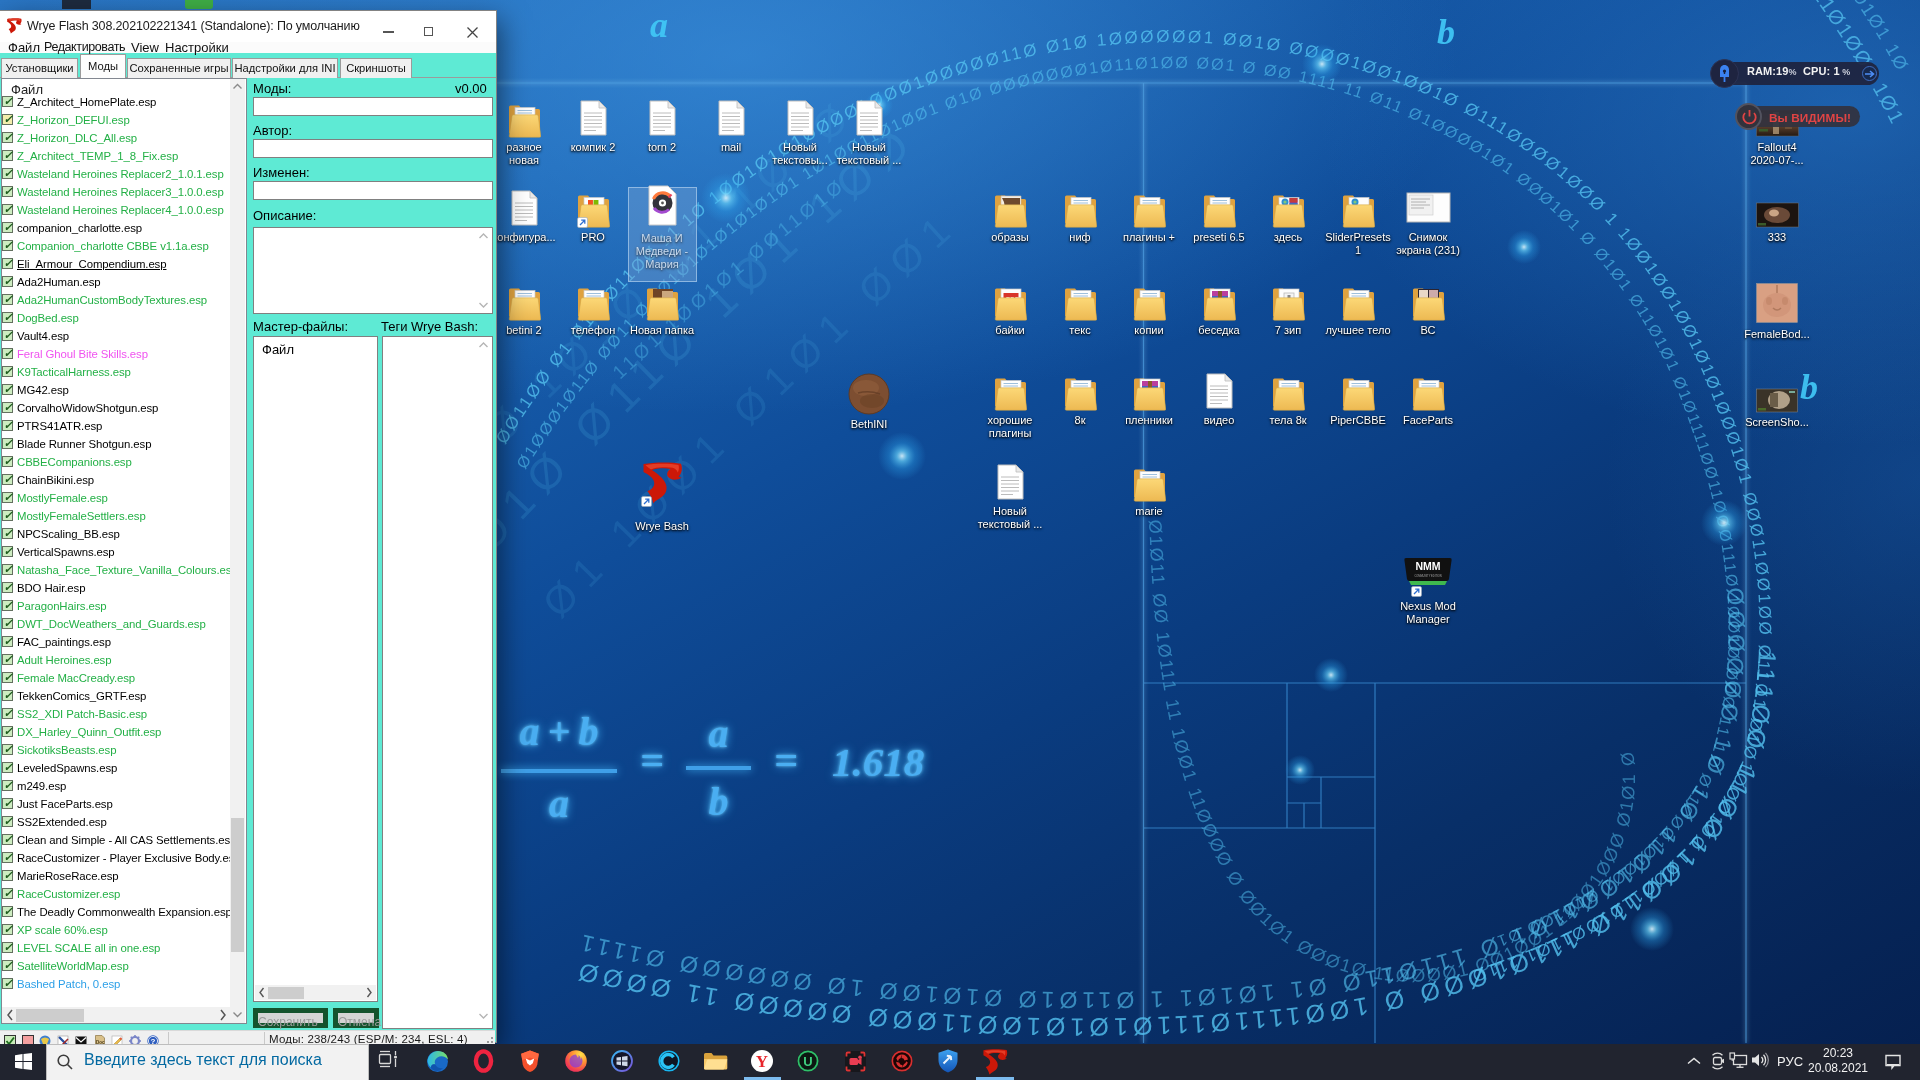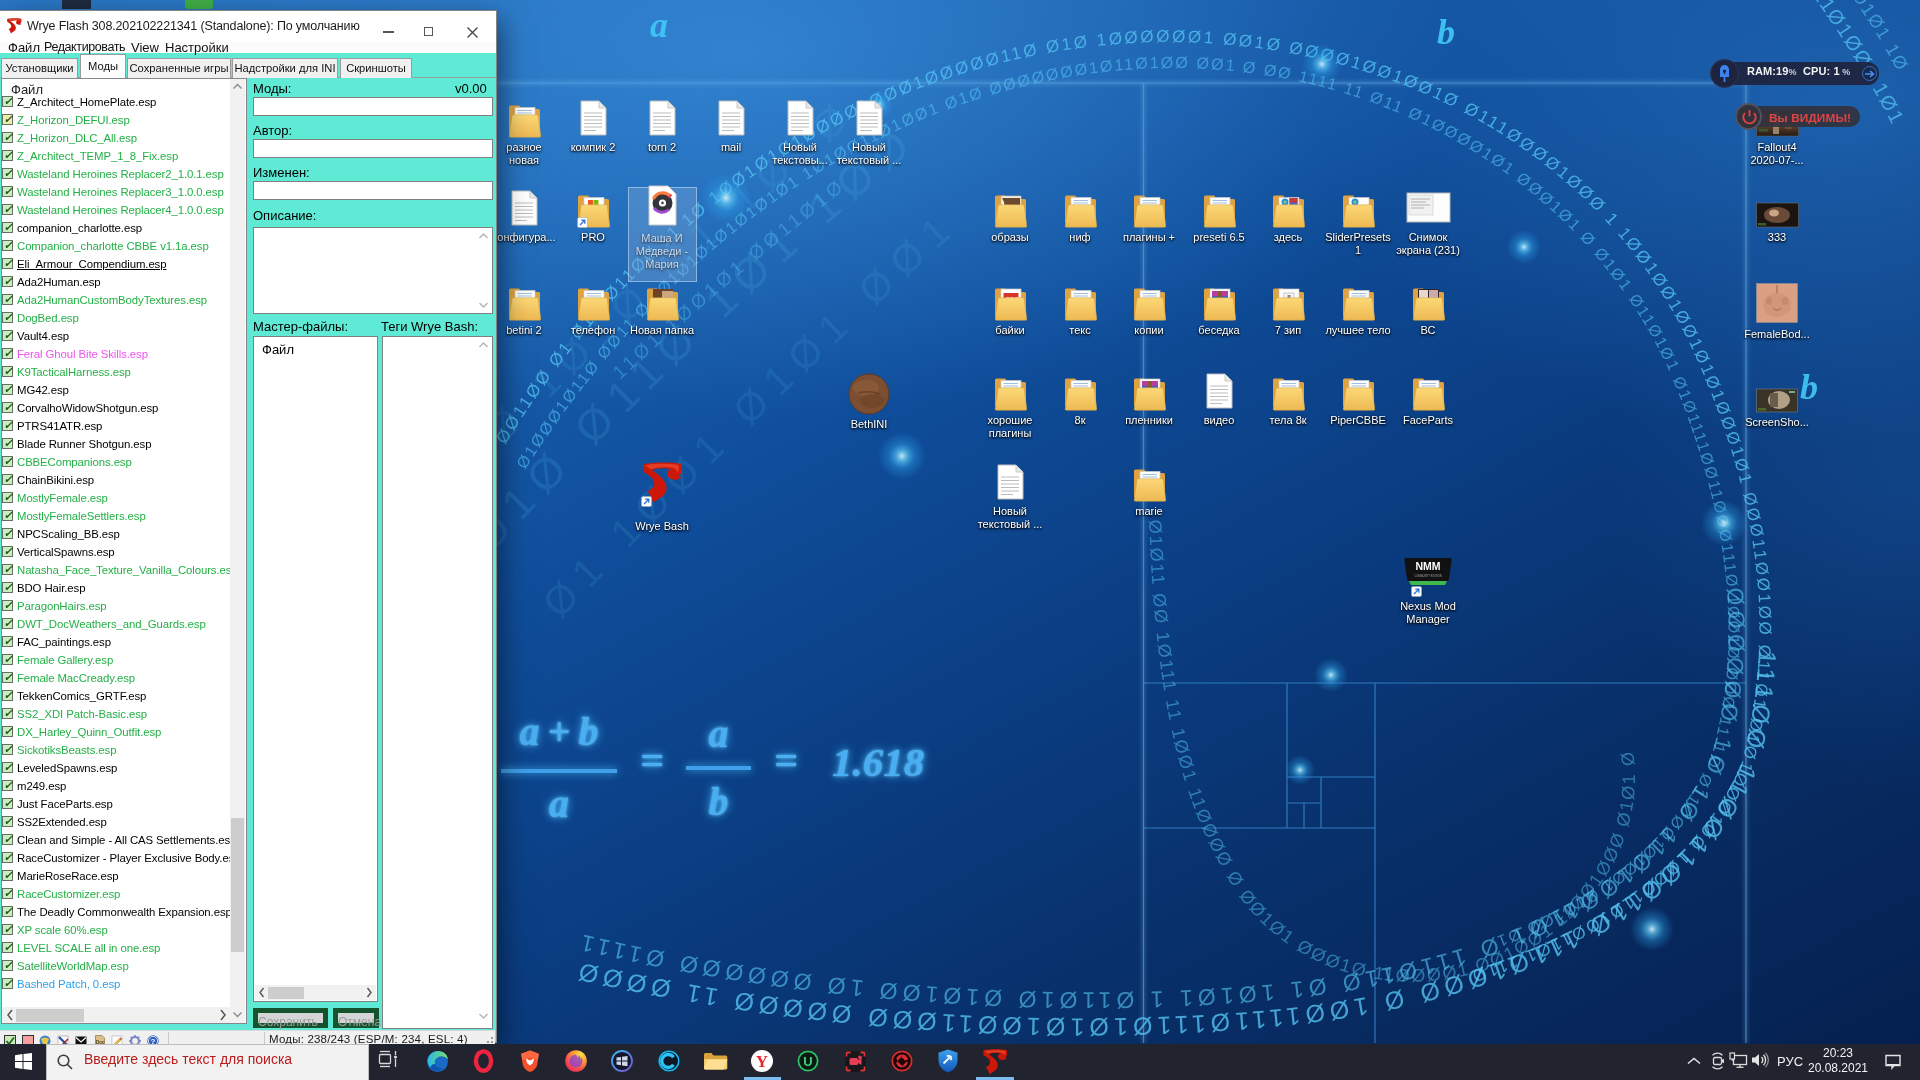--- a/index.html
+++ b/index.html
@@ -659,21 +659,21 @@
 <div class="r">
             <i class="cb"></i>
             <s class="g">DWT_DocWeathers_and_Guards.esp</s>
           </div>
 <div class="r">
             <i class="cb"></i>
             <s class="k">FAC_paintings.esp</s>
           </div>
 <div class="r">
             <i class="cb"></i>
-            <s class="g">Female Gallery.esp</s>
+            <s class="g">Adult Heroines.esp</s>
           </div>
 <div class="r">
             <i class="cb"></i>
             <s class="g">Female MacCready.esp</s>
           </div>
 <div class="r">
             <i class="cb"></i>
             <s class="k">TekkenComics_GRTF.esp</s>
           </div>
 <div class="r">
@@ -878,21 +878,21 @@
 
 <div style="position:absolute;left:0;top:1044px;width:1920px;height:36px;background:#21242f"></div>
 <svg style="position:absolute;left:15px;top:1053px" width="17" height="17">
       <path d="M0 2.2 L7.5 1.1 L7.5 8 L0 8 Z M8.5 1 L17 0 L17 8 L8.5 8 Z M0 9 L7.5 9 L7.5 15.9 L0 14.8 Z M8.5 9 L17 9 L17 17 L8.5 16 Z" fill="#fff"></path>
     </svg>
 <div style="position:absolute;left:46px;top:1044px;width:323px;height:36px;background:#f2f2f2;border:1px solid #bdbdbd;border-bottom:none"></div>
 <svg style="position:absolute;left:56px;top:1053px" width="18" height="18">
       <circle cx="7.5" cy="7.5" r="5.3" fill="none" stroke="#3c3c3c" stroke-width="1.6"></circle>
       <line x1="11.5" y1="11.5" x2="16" y2="16" stroke="#3c3c3c" stroke-width="1.6"></line>
     </svg>
-<div style="position:absolute;left:84px;top:1051px;font-size:14px;color:#b91c1c">Введите здесь текст для поиска</div>
+<div style="position:absolute;left:84px;top:1051px;font-size:16px;color:#0369a1">Введите здесь текст для поиска</div>
 
 <svg style="position:absolute;left:378px;top:1050px" width="24" height="22">
       <g stroke="#d8d8d8" fill="none" stroke-width="1.3">
         <rect x="1.5" y="4.5" width="11" height="9" rx="1"></rect>
         <line x1="2" y1="1.5" x2="12" y2="1.5"></line>
         <line x1="2" y1="16.5" x2="12" y2="16.5"></line>
         <line x1="17.5" y1="1" x2="17.5" y2="5"></line>
         <line x1="17.5" y1="9" x2="17.5" y2="17"></line>
         <circle cx="17.5" cy="7" r="1.6" fill="#d8d8d8" stroke="none"></circle>
       </g>

